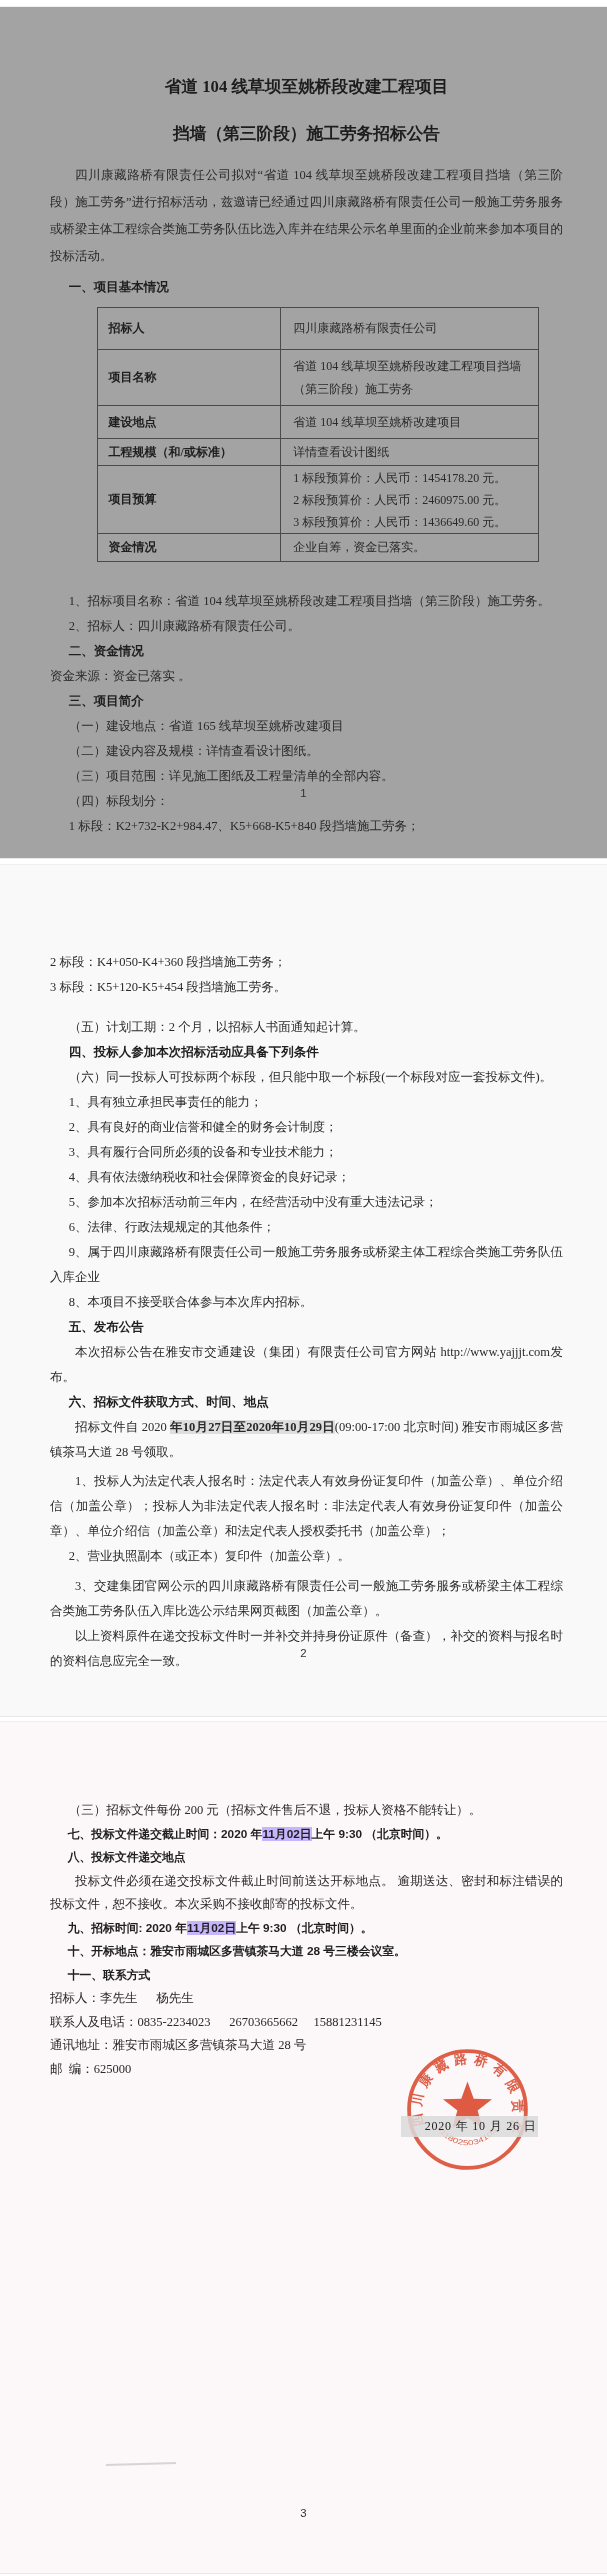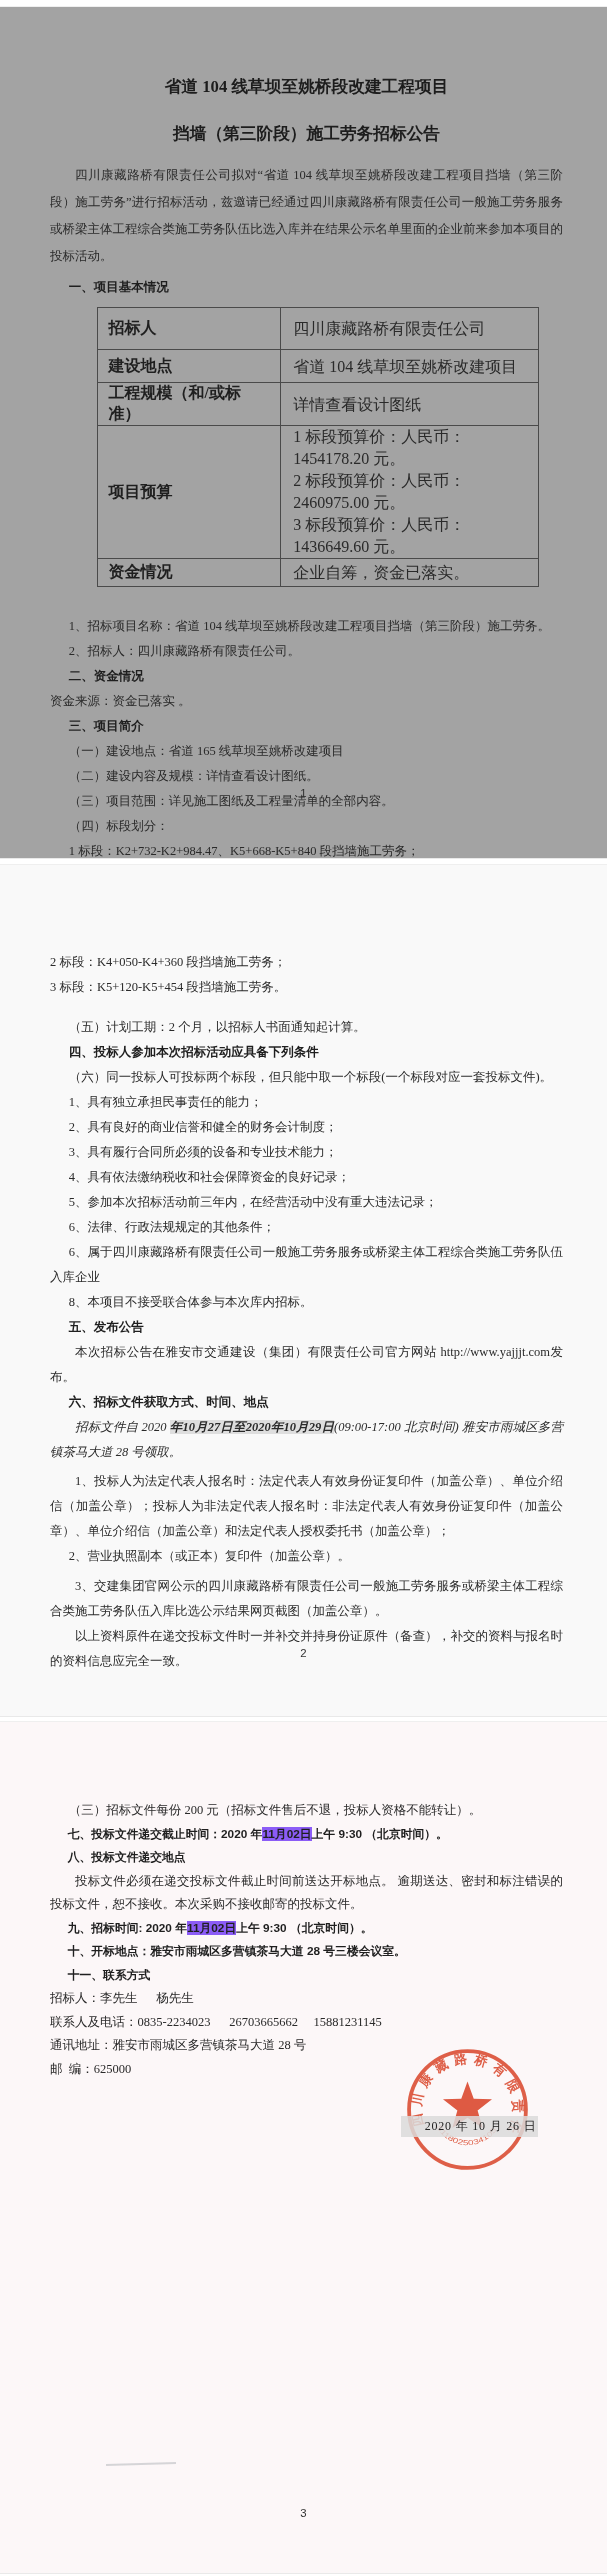--- a/index.html
+++ b/index.html
@@ -26,31 +26,31 @@
   .line.flush{text-indent:0;}
   .line.wrap{text-align:justify;}
   .bold{font-weight:bold;color:#1f1f1f;}
   .heiti{font-family:"Liberation Sans","DejaVu Sans",sans-serif;font-size:11.8px;}
   .gap-lg{margin-top:15px;}
   .gap-sm{margin-top:4.6px;}
   .pre{white-space:pre-wrap;}
   
   table.info{
     border-collapse:collapse;margin:7.6px 0 0 47px;width:442px;
-    font-size:16px;color:#2a2a2a;table-layout:fixed;
+    font-size:12px;color:#2a2a2a;table-layout:fixed;
   }
   table.info td{border:0.8px solid #4a4a4a;vertical-align:middle;padding:0 7.6px 0 10.6px;}
   table.info td.lbl{width:164px;font-weight:bold;color:#1f1f1f;}
   table.info td.val{padding-left:12px;line-height:23px;}
   tr.r1{height:42px;} tr.r2{height:56px;} tr.r3{height:33px;}
   tr.r4{height:27px;} tr.r5{height:68px;} tr.r6{height:28px;}
   .budget-line{display:block;line-height:22px;}
   
   .hl{background:#dedede;font-weight:bold;}
-  .hl2{background:#8b5cf6;text-align:right;}
+  .hl2{background:#c4b5fd;text-align:right;}
   
   .pageno{
     position:absolute;left:0;right:0;text-align:center;
     font-size:11.4px;color:#333;font-family:"Liberation Sans","DejaVu Sans",sans-serif;
   }
   .pageno.p1{top:780px;} .pageno.p2{top:782px;} .pageno.p3{top:785px;}
   
   .seal{position:absolute;left:403px;top:323px;width:129px;height:129px;z-index:1;opacity:.93;}
   .seal-date{
     position:absolute;left:401px;top:394px;width:137px;height:21px;z-index:2;
@@ -73,20 +73,24 @@
 
     <p class="para intro">四川康藏路桥有限责任公司拟对“省道 104 线草坝至姚桥段改建工程项目挡墙（第三阶段）施工劳务”进行招标活动，兹邀请已经通过四川康藏路桥有限责任公司一般施工劳务服务或桥梁主体工程综合类施工劳务队伍比选入库并在结果公示名单里面的企业前来参加本项目的投标活动。</p>
 
     <p class="line bold gap-sm">一、项目基本情况</p>
 
     <table class="info">
       <tbody>
         <tr class="r1">
           <td class="lbl">招标人</td>
           <td class="val">四川康藏路桥有限责任公司</td>
+        </tr>
+        <tr class="r2">
+          <td class="lbl">项目名称</td>
+          <td class="val">省道 104 线草坝至姚桥段改建工程项目挡墙（第三阶段）施工劳务</td>
         </tr>
         <tr class="r3">
           <td class="lbl">建设地点</td>
           <td class="val">省道 104 线草坝至姚桥改建项目</td>
         </tr>
         <tr class="r4">
           <td class="lbl">工程规模（和/或标准）</td>
           <td class="val">详情查看设计图纸</td>
         </tr>
         <tr class="r5">
@@ -124,26 +128,26 @@
     <p class="line flush">3 标段：K5+120-K5+454  段挡墙施工劳务。</p>
     <p class="line gap-lg">（五）计划工期：2 个月，以招标人书面通知起计算。</p>
     <p class="line bold">四、投标人参加本次招标活动应具备下列条件</p>
     <p class="line">（六）同一投标人可投标两个标段，但只能中取一个标段(一个标段对应一套投标文件)。</p>
     <p class="line">1、具有独立承担民事责任的能力；</p>
     <p class="line">2、具有良好的商业信誉和健全的财务会计制度；</p>
     <p class="line">3、具有履行合同所必须的设备和专业技术能力；</p>
     <p class="line">4、具有依法缴纳税收和社会保障资金的良好记录；</p>
     <p class="line">5、参加本次招标活动前三年内，在经营活动中没有重大违法记录；</p>
     <p class="line">6、法律、行政法规规定的其他条件；</p>
-    <p class="line wrap">6、属于四川康藏路桥有限责任公司一般施工劳务服务或桥梁主体工程综合类施工劳务队伍入库企业</p>
+    <p class="line wrap">9、属于四川康藏路桥有限责任公司一般施工劳务服务或桥梁主体工程综合类施工劳务队伍入库企业</p>
     <p class="line">8、本项目不接受联合体参与本次库内招标。</p>
     <p class="line bold">五、发布公告</p>
     <p class="para" style="line-height:25px;">本次招标公告在雅安市交通建设（集团）有限责任公司官方网站 http://www.yajjjt.com发布。</p>
     <p class="line bold">六、招标文件获取方式、时间、地点</p>
-    <p class="para" style="line-height:25px;font-style:italic;"><span>招标文件自 2020 </span><span class="hl">年10月27日至2020年10月29日</span><span>(09:00-17:00 北京时间) 雅安市雨城区多营镇茶马大道 28 号领取。</span></p>
+    <p class="para" style="line-height:25px;"><span>招标文件自 2020 </span><span class="hl">年10月27日至2020年10月29日</span><span>(09:00-17:00 北京时间) 雅安市雨城区多营镇茶马大道 28 号领取。</span></p>
     <p class="para gap-sm" style="line-height:25px;">1、投标人为法定代表人报名时：法定代表人有效身份证复印件（加盖公章）、单位介绍信（加盖公章）；投标人为非法定代表人报名时：非法定代表人有效身份证复印件（加盖公章）、单位介绍信（加盖公章）和法定代表人授权委托书（加盖公章）；</p>
     <p class="line">2、营业执照副本（或正本）复印件（加盖公章）。</p>
     <p class="para gap-sm" style="line-height:25px;">3、交建集团官网公示的四川康藏路桥有限责任公司一般施工劳务服务或桥梁主体工程综合类施工劳务队伍入库比选公示结果网页截图（加盖公章）。</p>
     <p class="para" style="line-height:25px;">以上资料原件在递交投标文件时一并补交并持身份证原件（备查），补交的资料与报名时的资料信息应完全一致。</p>
   </div>
   <div class="pageno p2">2</div>
 </div>
 
 <div class="page page3">
   <div class="content" style="padding-top:77px;">

